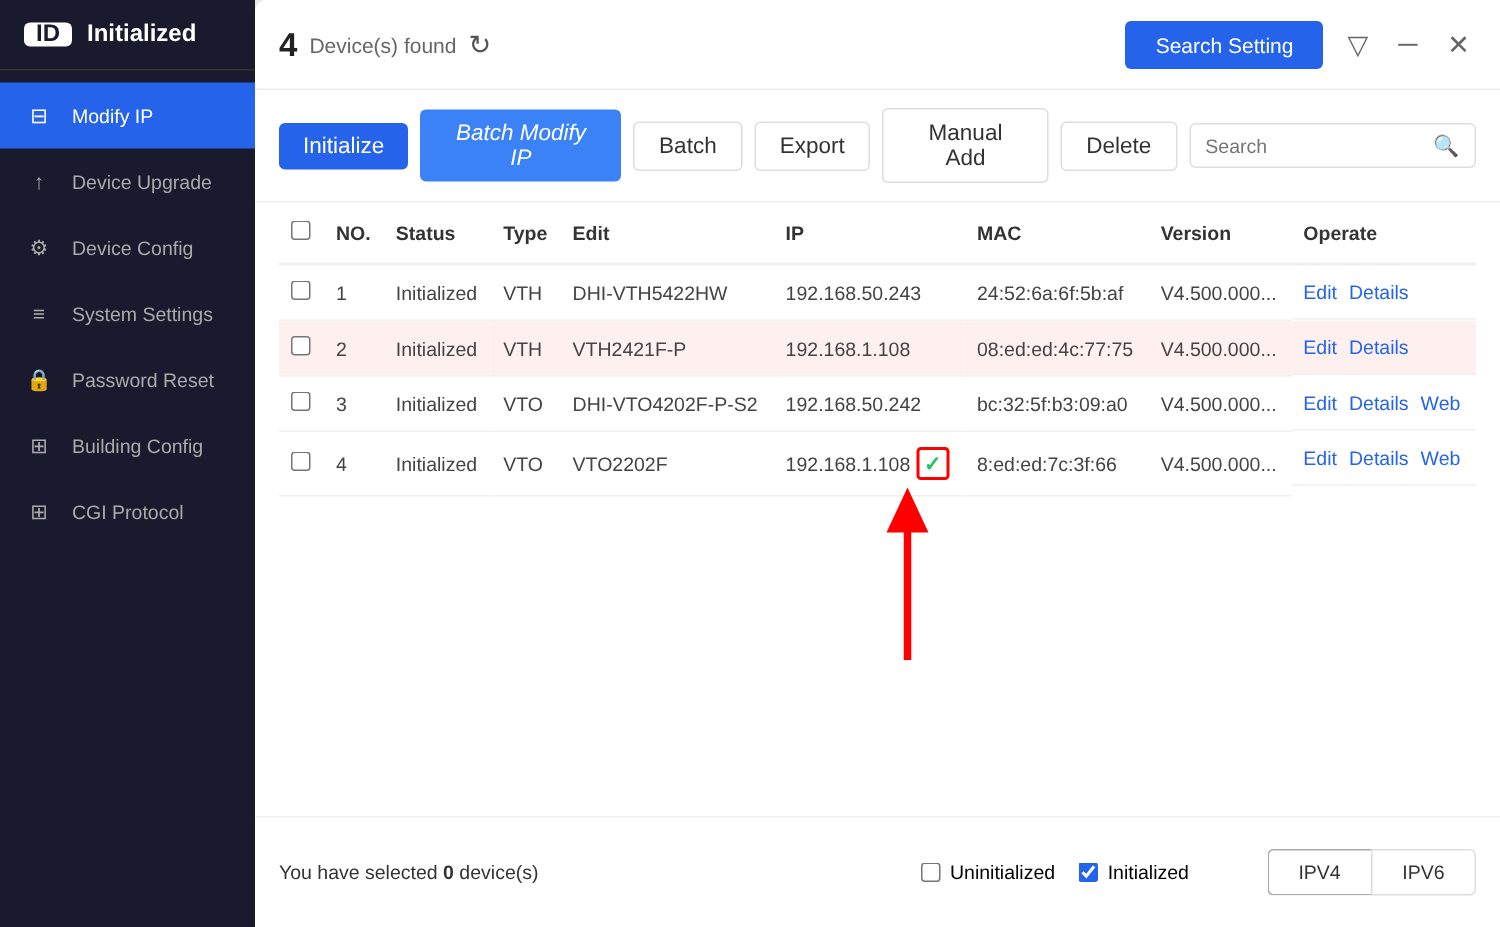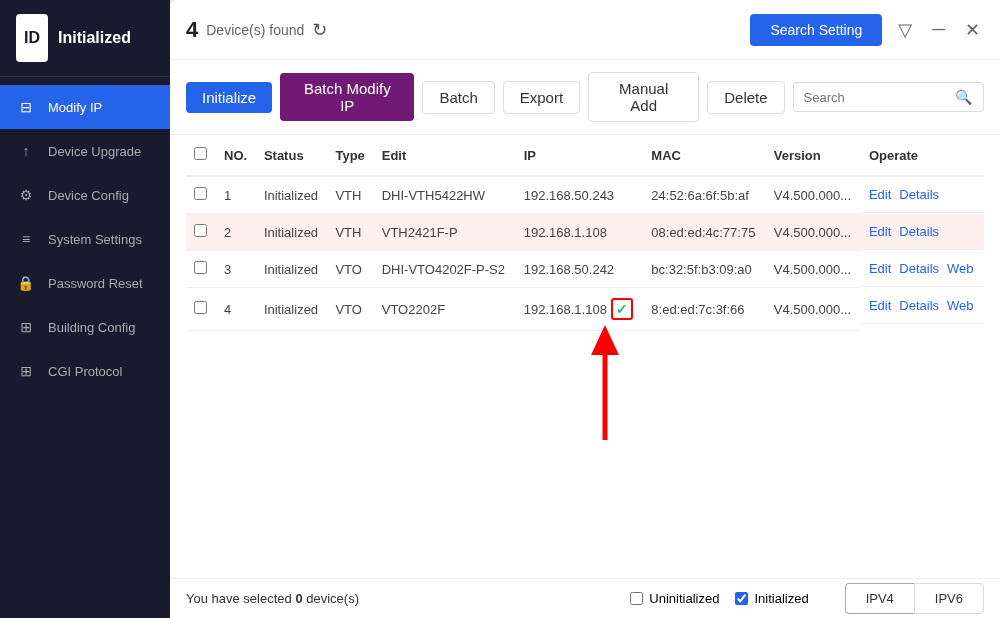--- a/index.html
+++ b/index.html
@@ -17,21 +17,21 @@
     }
     .sidebar-logo {
       display: flex;
       align-items: center;
       padding: 14px 16px;
       gap: 10px;
       border-bottom: 1px solid #333;
     }
     .logo-icon {
       width: 32px;
-      height: 48px;
+      height: 16px;
       background: white;
       border-radius: 4px;
       display: flex;
       align-items: center;
       justify-content: center;
       font-weight: bold;
       font-size: 16px;
       color: #1a1a2e;
     }
     .logo-text {
@@ -142,23 +142,24 @@
       font-size: 15px;
       cursor: pointer;
       color: #333;
     }
     .btn-primary {
       background: #2563eb;
       color: white;
       border: none;
     }
     .btn-secondary {
-      background: #701a75;
+      background: #3b82f6;
       color: white;
       border: none;
+      font-style: italic;
     }
     .search-box {
       margin-left: auto;
       display: flex;
       align-items: center;
       border: 1px solid #ddd;
       border-radius: 4px;
       padding: 6px 10px;
       gap: 12px;
     }
@@ -204,21 +205,21 @@
     .link-blue {
       color: #2563eb;
       cursor: pointer;
       text-decoration: none;
     }
 
     
     .footer {
       display: flex;
       align-items: center;
-      padding: 4px 16px;
+      padding: 21px 16px;
       border-top: 1px solid #eee;
       font-size: 13px;
       gap: 20px;
     }
     .footer-left { flex: 1; color: #333; }
     .footer-checkboxes {
       display: flex;
       align-items: center;
       gap: 16px;
     }
@@ -226,21 +227,21 @@
       display: flex;
       align-items: center;
       gap: 6px;
     }
     .footer-checkbox input[type="checkbox"] {
       accent-color: #2563eb;
     }
     .footer-buttons {
       display: flex;
       gap: 0;
-      margin-left: 16px;
+      margin-left: 32px;
     }
     .ipv-btn {
       border: 1px solid #ddd;
       background: white;
       padding: 7px 20px;
       font-size: 13px;
       cursor: pointer;
       color: #333;
     }
     .ipv-btn.active {

